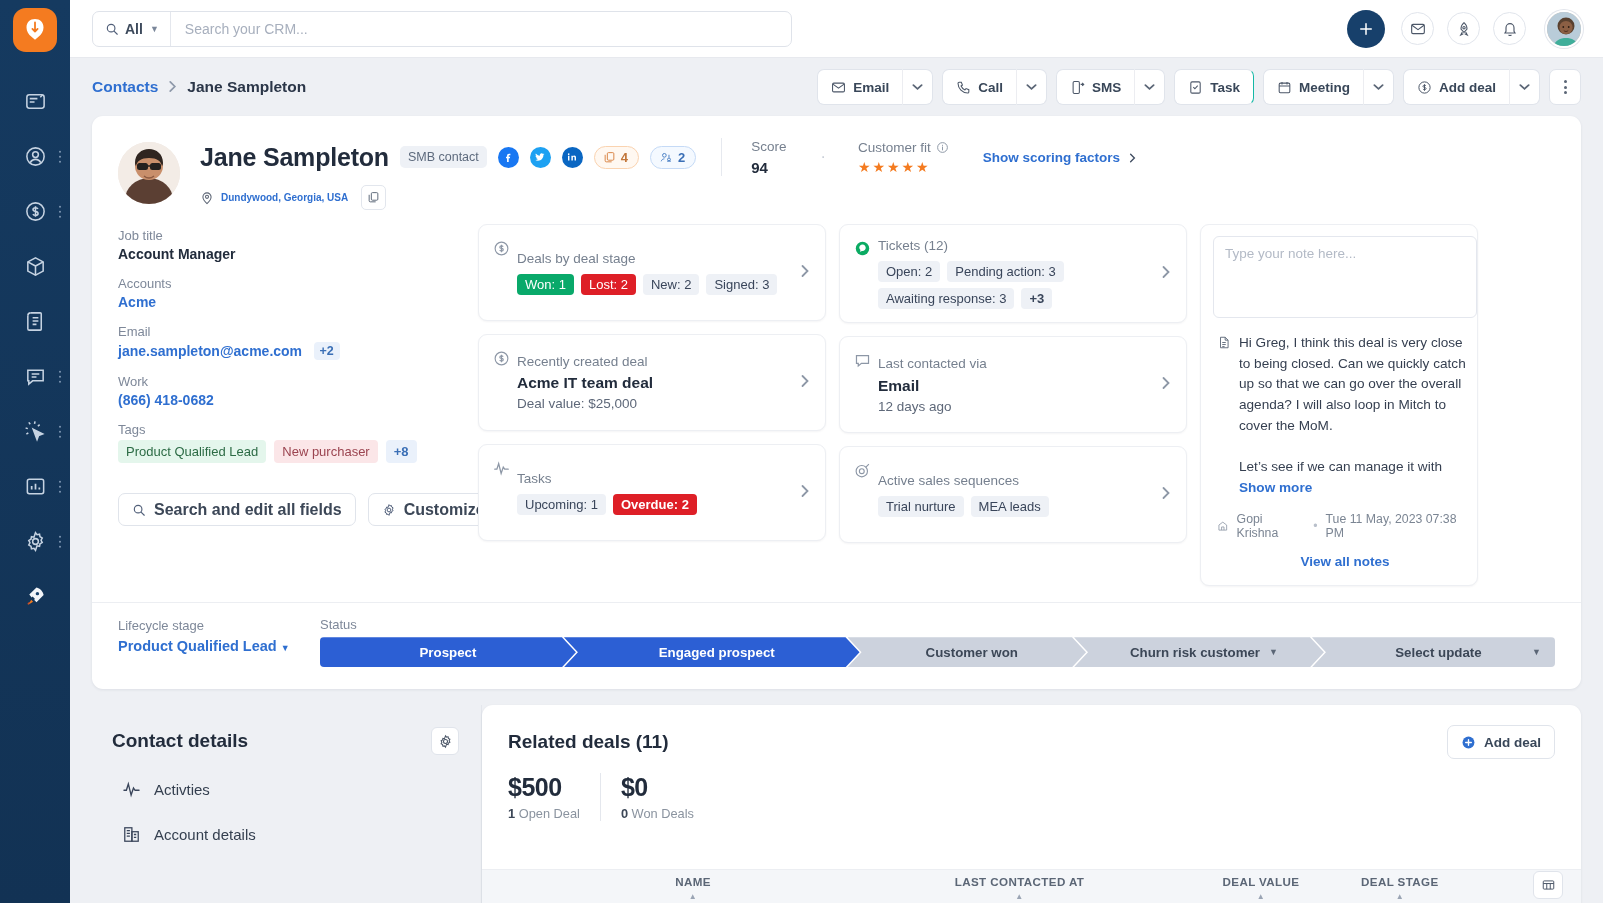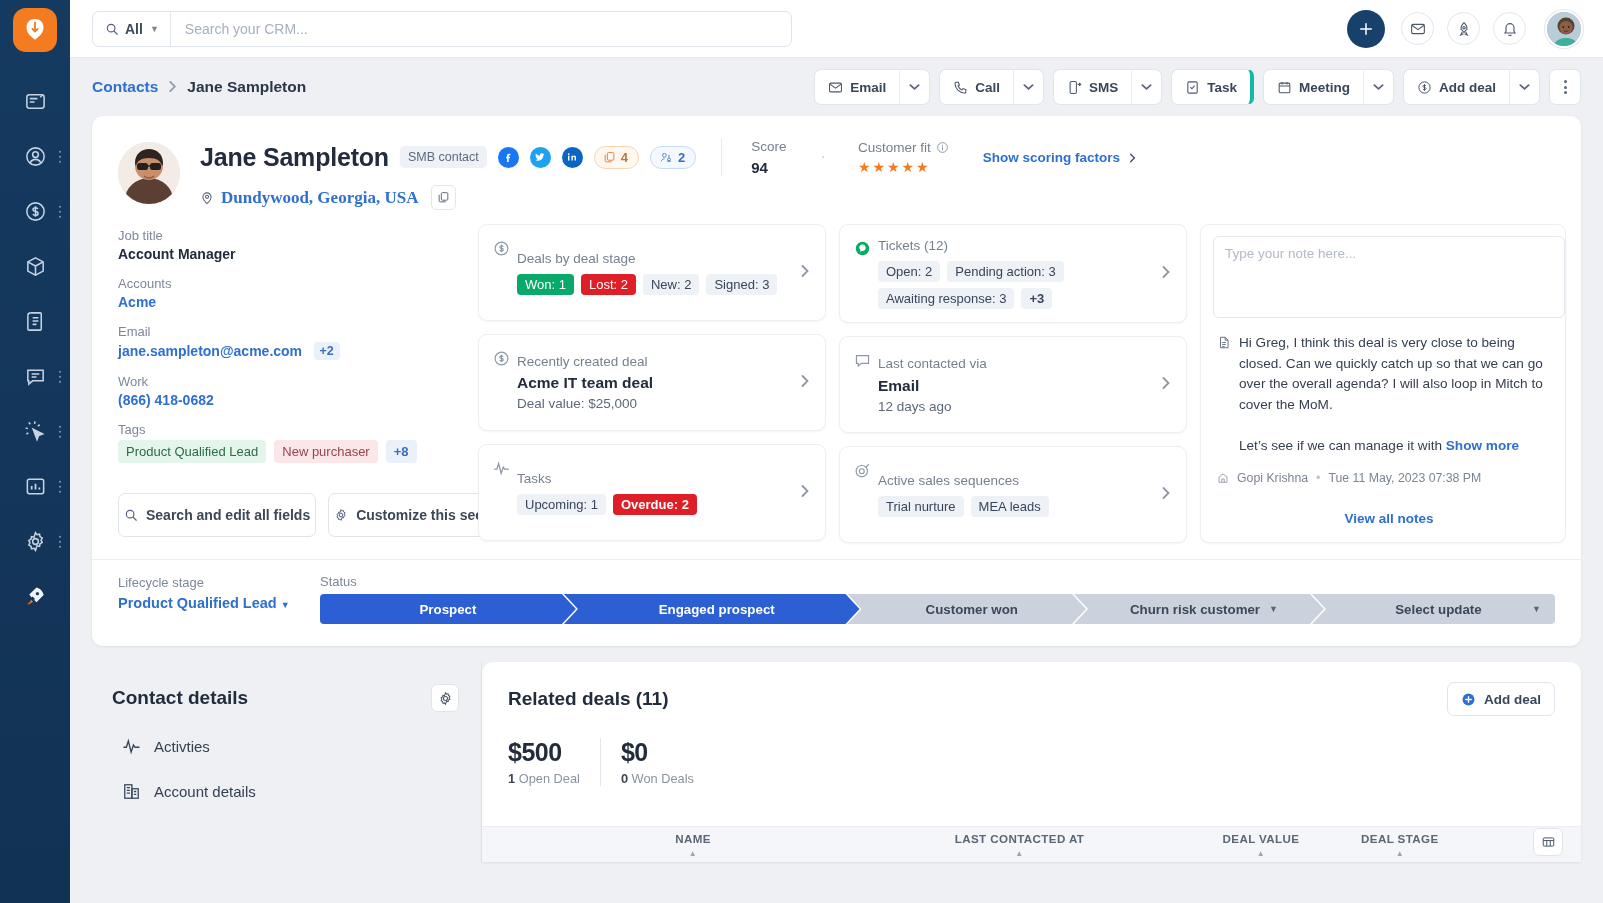--- a/index.html
+++ b/index.html
@@ -140,21 +140,21 @@
   .cnt-pill.orange { border: 1px solid #fad3b0; color: #c2763a; background: #fff8f1; }
   .cnt-pill.blue { border: 1px solid #c5daf6; color: #3a6fb6; background: #f4f9ff; }
   .vdiv { width: 1px; height: 38px; background: #e6e9ef; margin: 0 18px 0 14px; }
   .score-wrap { display: flex; align-items: center; gap: 16px; }
   .score-lab { font-size: 13.5px; color: #76808f; }
   .score-val { font-size: 15px; font-weight: 700; color: #222c3c; margin-top: 5px; }
   .fit-lab { font-size: 13.5px; color: #76808f; display: flex; align-items: center; gap: 5px; }
   .stars { color: #f47b20; font-size: 14px; letter-spacing: 2px; margin-top: 4px; }
   .showfac { color: #2f6fd0; font-weight: 700; font-size: 13.5px; cursor: pointer; display: flex; align-items: center; gap: 8px; }
   .loc-row { display: flex; align-items: center; gap: 7px; margin-top: 9px; }
-  .loc-txt { color: #2f6fd0; font-weight: 700; font-size: 17px; cursor: pointer; font-family: Liberation Serif, serif; }
+  .loc-txt { color: #2f6fd0; font-weight: 700; font-size: 10px; cursor: pointer; }
   .copy-btn {
     width: 25px; height: 25px; border: 1px solid #e2e6ed; border-radius: 5px;
     display: flex; align-items: center; justify-content: center; cursor: pointer; margin-left: 6px;
   }
 
   
   .content { display: flex; padding: 8px 26px 0 26px; gap: 0; }
   .col-info { width: 360px; padding-top: 4px; }
   .fld { margin-bottom: 14px; }
   .fld-lab { font-size: 13px; color: #7e8899; margin-bottom: 3px; }
@@ -166,23 +166,23 @@
     vertical-align: 1px;
   }
   .tagrow { display: flex; align-items: center; gap: 8px; flex-wrap: wrap; }
   .tag { font-size: 13px; border-radius: 4px; padding: 4px 8px; font-weight: 500; }
   .tag.green { background: #e4f6ec; color: #2c6b45; }
   .tag.pink { background: #fbe6e8; color: #9b4450; }
   .tag.bluechip { background: #eaf1fb; color: #3a6fb6; font-weight: 700; }
 
   .btnrow { display: flex; gap: 12px; padding: 16px 0 0 0; }
   .gbtn {
-    height: 44px; border: 1px solid #e0e4eb; background: #fff; border-radius: 7px;
-    display: flex; align-items: center; gap: 8px; padding: 0 5px;
-    font-size: 14px; font-weight: 600; color: #3c4757; cursor: pointer; white-space: nowrap;
+    height: 33px; border: 1px solid #e0e4eb; background: #fff; border-radius: 7px;
+    display: flex; align-items: center; gap: 8px; padding: 0 13px;
+    font-size: 16px; font-weight: 600; color: #3c4757; cursor: pointer; white-space: nowrap;
   }
 
   .col-cards { flex: 1; display: flex; gap: 13px; }
   .stack { display: flex; flex-direction: column; gap: 13px; width: 348px; }
   .minicard {
     background: #fff; border: 1px solid #edeff3; border-radius: 9px;
     box-shadow: 0 1px 2px rgba(30,40,60,.05);
     padding: 13px 14px; display: flex; align-items: center; cursor: pointer;
     min-height: 97px;
   }
@@ -193,21 +193,21 @@
   .chip { font-size: 13px; border-radius: 4px; padding: 3px 8px; background: #eef1f6; color: #39455a; }
   .chip.won { background: #09a96a; color: #fff; }
   .chip.lost { background: #de1f27; color: #fff; }
   .chip.over { background: #de1f27; color: #fff; font-weight: 700; }
   .mc-big { font-size: 15.5px; font-weight: 700; color: #222c3c; margin-bottom: 4px; }
   .mc-sub { font-size: 13.5px; color: #5e6879; }
   .mc-arrow { color: #8d97a6; font-size: 20px; margin-left: 8px; flex-shrink: 0; }
 
   
   .notes {
-    width: 366px; background: #fff; border: 1px solid #edeff3; border-radius: 9px;
+    width: 278px; background: #fff; border: 1px solid #edeff3; border-radius: 9px;
     box-shadow: 0 1px 2px rgba(30,40,60,.05); padding: 11px 0 8px 12px;
     display: flex; flex-direction: column;
   }
   .note-input {
     height: 82px; border: 1px solid #e4e7ee; border-radius: 6px; padding: 9px 11px;
     font-size: 13.5px; color: #a7afbd; font-family: inherit; resize: none; outline: none;
   }
   .note-input::placeholder { color: #b3bac6; }
   .note-body { display: flex; gap: 8px; margin-top: 15px; padding: 0 4px; }
   .note-txt { font-size: 13.6px; line-height: 1.52; color: #353f50; }
@@ -267,21 +267,21 @@
     flex: 1; background: #fff; border-radius: 11px 11px 0 0;
     box-shadow: 0 1px 3px rgba(30,40,60,.08); padding: 20px 26px 0 26px; position: relative;
   }
   .br-head { display: flex; align-items: center; }
   .br-title { font-size: 19px; font-weight: 700; color: #222c3c; }
   .adddeal {
     margin-left: auto; height: 34px; border: 1px solid #e0e4eb; background: #fff;
     border-radius: 7px; display: flex; align-items: center; gap: 8px; padding: 0 13px;
     font-size: 13.5px; font-weight: 600; color: #394759; cursor: pointer;
   }
-  .stats { display: flex; margin-top: 22px; }
+  .stats { display: flex; margin-top: 14px; }
   .stat { padding-right: 20px; }
   .stat + .stat { border-left: 1px solid #e4e7ed; padding-left: 20px; }
   .stat-num { font-size: 25px; font-weight: 700; color: #222c3c; letter-spacing: -.5px; }
   .stat-sub { font-size: 12.8px; color: #8a939f; margin-top: 4px; }
   .stat-sub b { color: #3c4757; font-weight: 700; }
   .thead {
     position: absolute; left: 0; right: 0; bottom: 0; height: 36px;
     background: #f4f6f9; border-top: 1px solid #eceef2;
     display: flex; align-items: center; padding: 0 26px;
     font-size: 11.6px; font-weight: 700; color: #5b6676; letter-spacing: .4px;
@@ -506,21 +506,21 @@
               </svg>
             <span>SMS</span>
           </div>
           <div class="btn-caret">
             <svg width="11" height="8" viewBox="0 0 12 8" fill="none" stroke="#5b6676" stroke-width="2" stroke-linecap="round">
                 <path d="M1.5 2l4.5 4 4.5-4"></path>
               </svg>
           </div>
         </div>
 
-        <div class="btn" style="border-radius:7px;border-right:4px solid #14b8a6">
+        <div class="btn" style="border-radius:7px;border-right:1px solid #14b8a6">
           <svg width="15" height="15" viewBox="0 0 24 24" fill="none" stroke="#4c5768" stroke-width="1.7">
               <rect x="4.5" y="3" width="15" height="18" rx="2"></rect>
               <path d="M8.5 11.5l2.5 2.5 4.5-5"></path>
             </svg>
           <span>Task</span>
         </div>
 
         <div class="btn-split">
           <div class="btn">
             <svg width="15" height="15" viewBox="0 0 24 24" fill="none" stroke="#4c5768" stroke-width="1.7">

